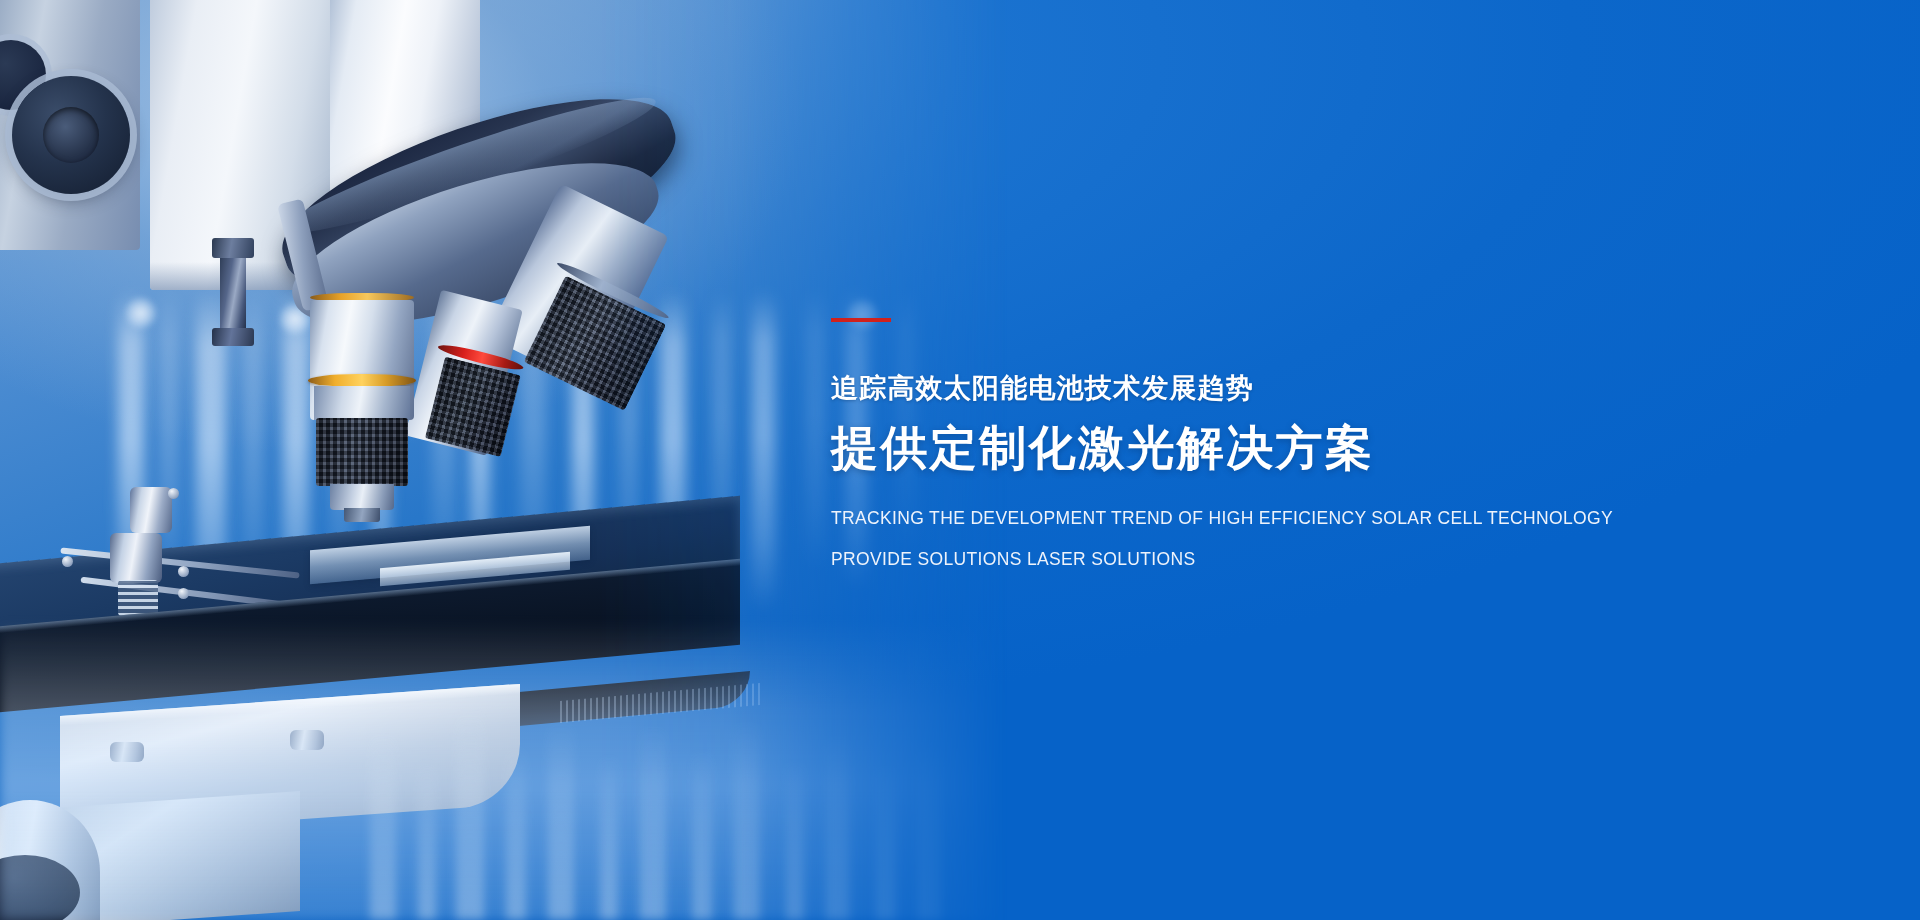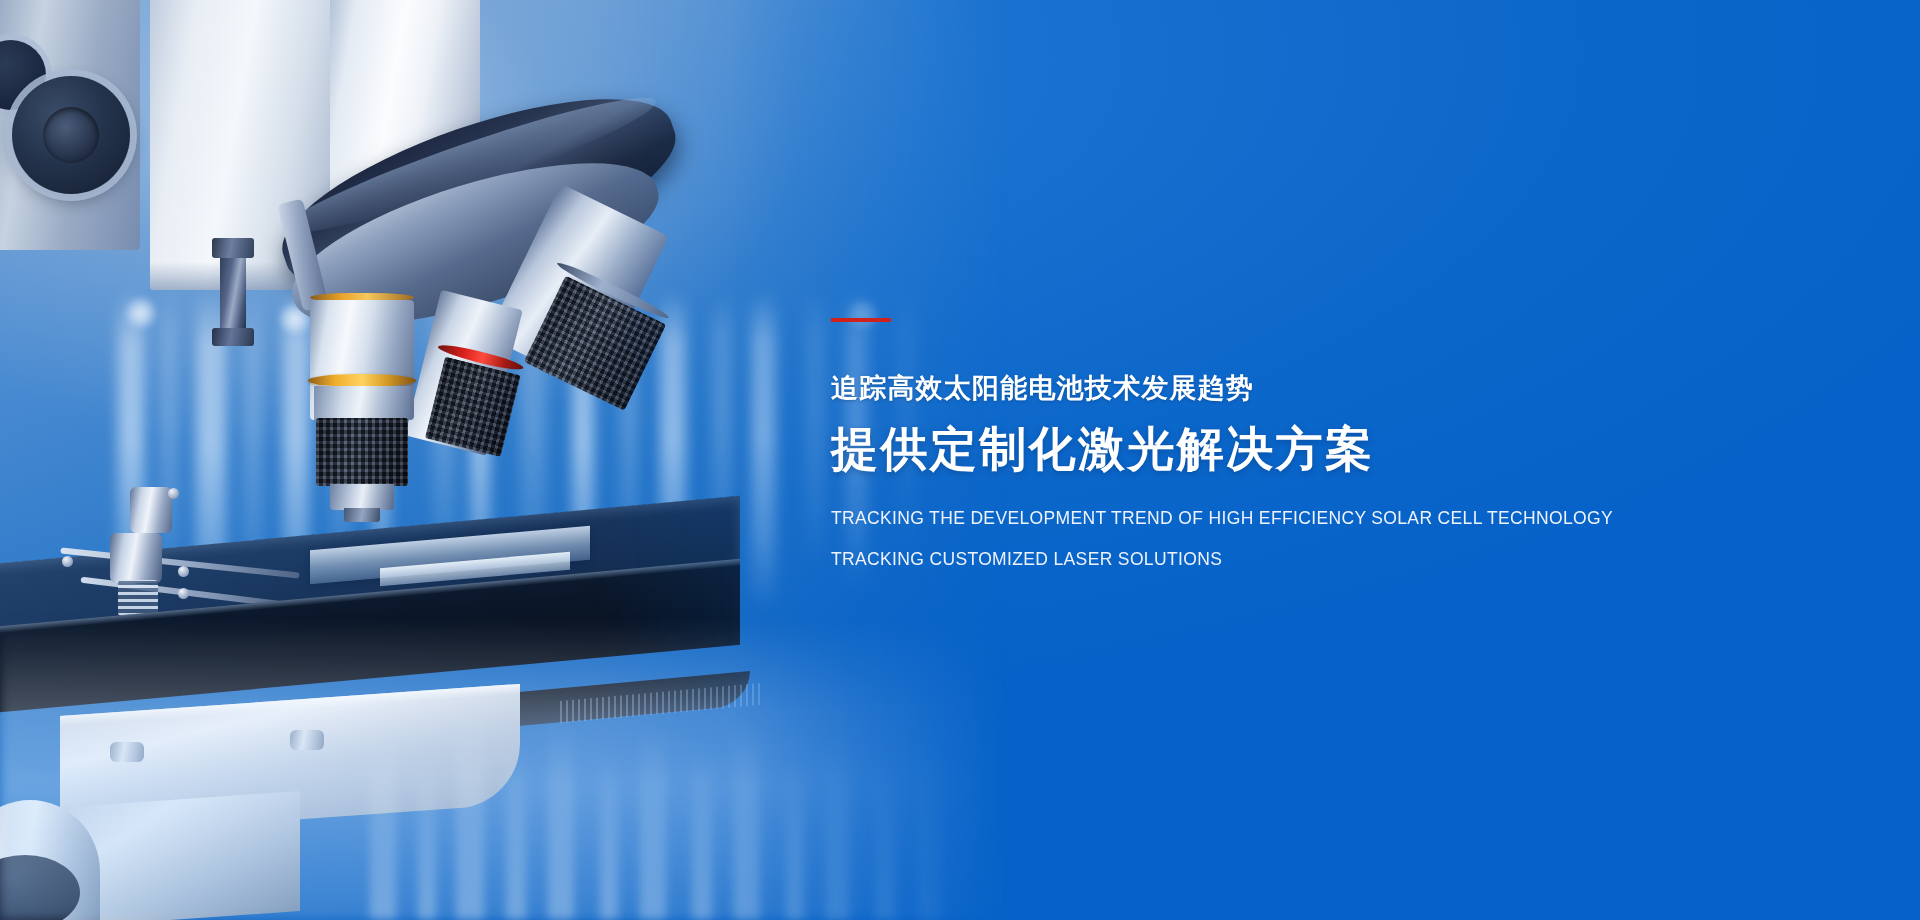--- a/index.html
+++ b/index.html
@@ -342,20 +342,21 @@
     text-shadow:0 1px 3px rgba(4,40,90,.35);
   }
   .headline {
     font-size:47px;
     font-weight:bold;
     color:#ffffff;
     letter-spacing:2.4px;
     line-height:1.22;
     margin-bottom:32px;
     text-shadow:0 2px 6px rgba(4,40,90,.35);
+    font-family:Liberation Serif, serif;
   }
   .en-line {
     font-size:17.5px;
     color:#eef3fb;
     letter-spacing:.35px;
     line-height:1.1;
     margin-bottom:22px;
     font-weight:400;
   }
   .en-line:last-child { margin-bottom:0; }
@@ -465,16 +466,16 @@
       <div class="dstripe" style="left:876px;  width:20px; height:155px;"></div>
       <div class="dstripe" style="left:918px;  width:24px; height:175px;"></div>
     </div>
   </div>
 
   <div class="content">
     <div class="accent-bar"></div>
     <div class="subtitle">追踪高效太阳能电池技术发展趋势</div>
     <div class="headline">提供定制化激光解决方案</div>
     <div class="en-line">TRACKING THE DEVELOPMENT TREND OF HIGH EFFICIENCY SOLAR CELL TECHNOLOGY</div>
-    <div class="en-line">TRACKING CUSTOMIZED LASER SOLUTIONS</div>
+    <div class="en-line">PROVIDE SOLUTIONS LASER SOLUTIONS</div>
   </div>
 
 </div>
 
 </body></html>

